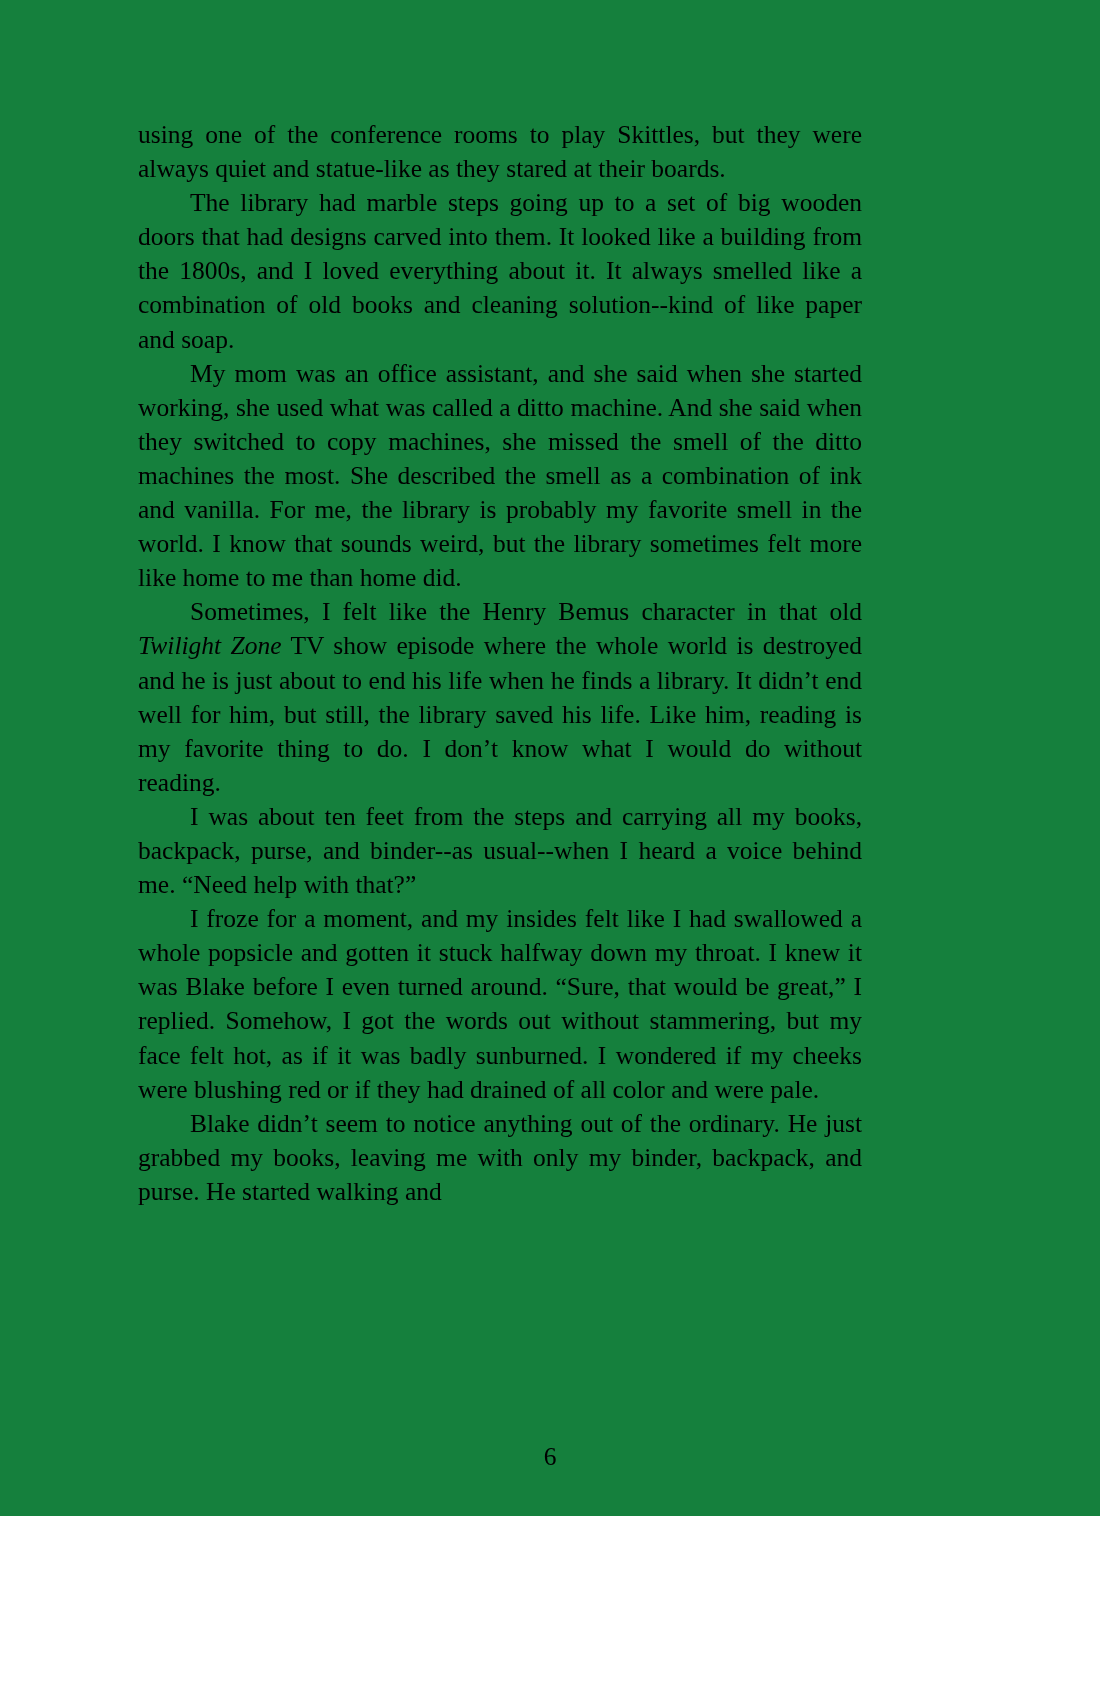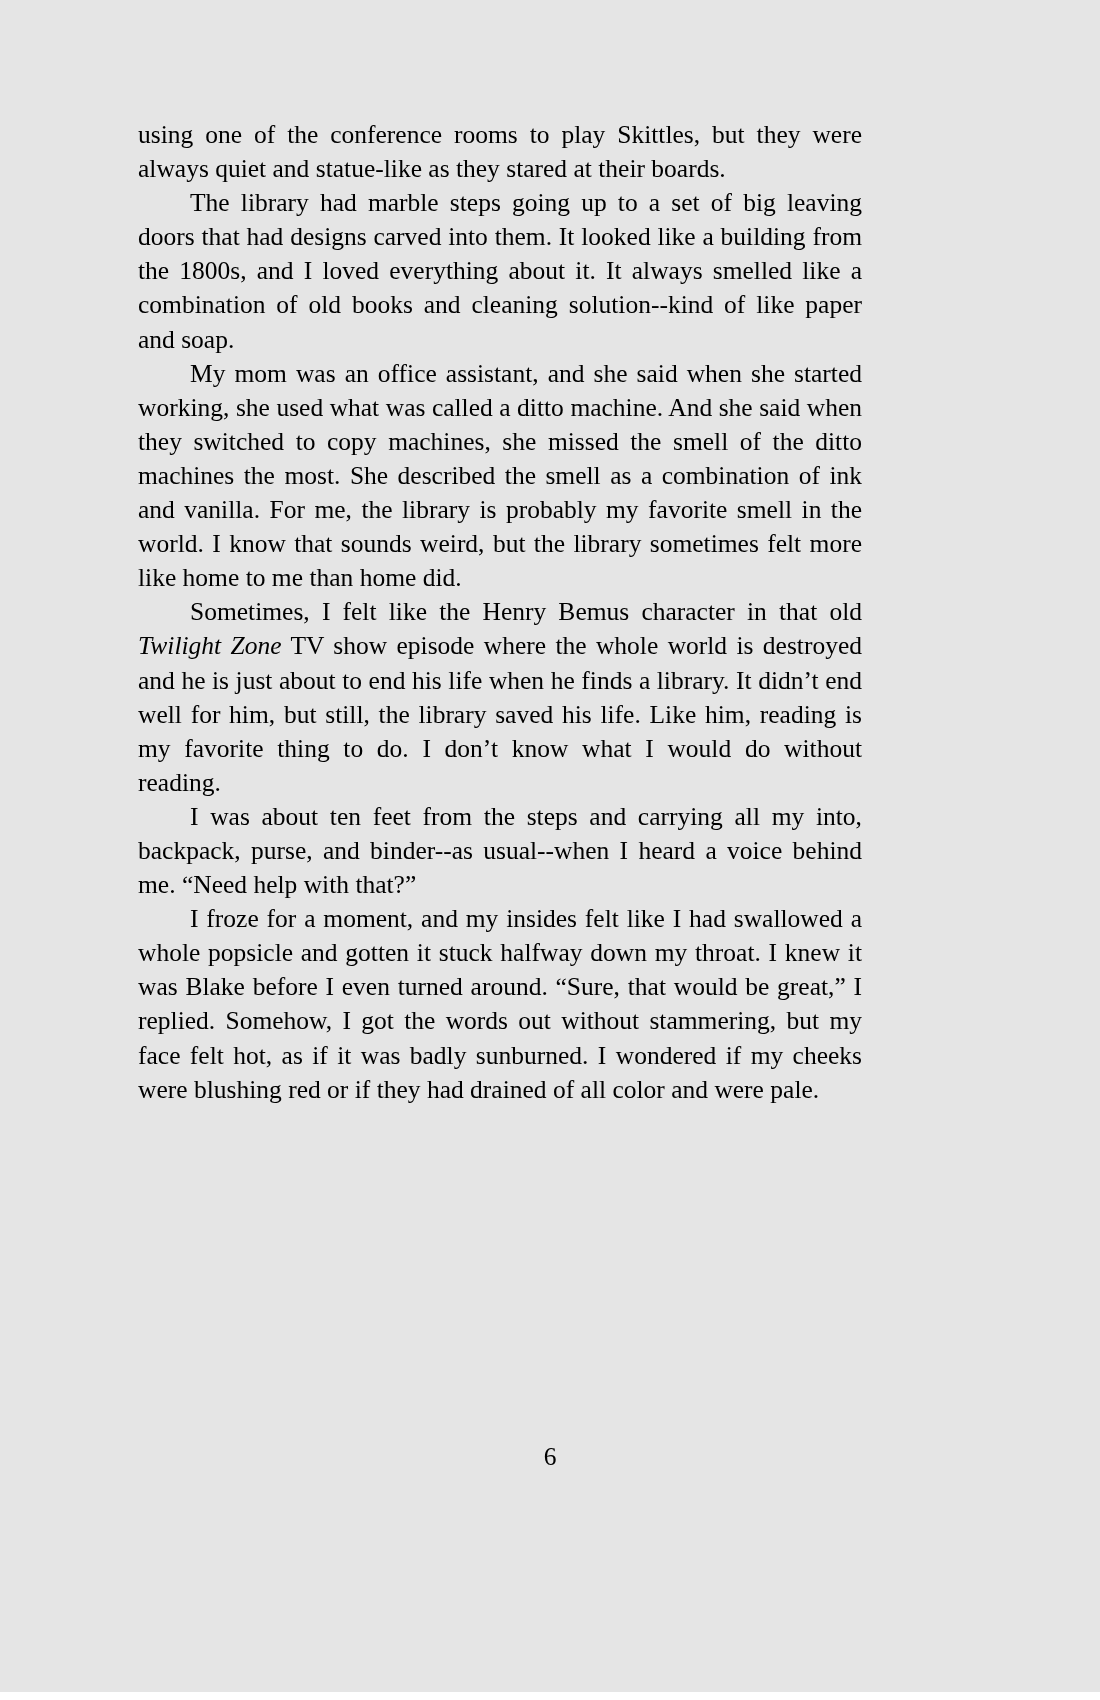--- a/index.html
+++ b/index.html
@@ -3,22 +3,22 @@
 <meta charset="utf-8">
 <style>
   html, body {
     margin: 0;
     padding: 0;
     background: #ffffff;
   }
   .page {
     position: relative;
     width: 1100px;
-    height: 1692px;
-    background: #e5e5e5;
+    height: 1516px;
+    background: #15803d;
     overflow: hidden;
     box-sizing: border-box;
   }
   .text-block {
     position: absolute;
     left: 138px;
     top: 118px;
     width: 724px;
     font-family: "Liberation Serif", "DejaVu Serif", serif;
     font-size: 25.5px;
@@ -53,28 +53,29 @@
 </style>
 </head>
 <body>
 
 <div class="page">
 
   <div class="text-block">
 
     <p class="para">using one of the conference rooms to play Skittles, but they were always quiet and statue-like as they stared at their boards.</p>
 
-    <p class="para indented">The library had marble steps going up to a set of big leaving doors that had designs carved into them. It looked like a building from the 1800s, and I loved everything about it. It always smelled like a combination of old books and cleaning solution--kind of like paper and soap.</p>
+    <p class="para indented">The library had marble steps going up to a set of big wooden doors that had designs carved into them. It looked like a building from the 1800s, and I loved everything about it. It always smelled like a combination of old books and cleaning solution--kind of like paper and soap.</p>
 
     <p class="para indented">My mom was an office assistant, and she said when she started working, she used what was called a ditto machine. And she said when they switched to copy machines, she missed the smell of the ditto machines the most. She described the smell as a combination of ink and vanilla. For me, the library is probably my favorite smell in the world. I know that sounds weird, but the library sometimes felt more like home to me than home did.</p>
 
     <p class="para indented"><span>Sometimes, I felt like the Henry Bemus character in that old </span><i>Twilight Zone</i><span> TV show episode where the whole world is destroyed and he is just about to end his life when he finds a library. It didn’t end well for him, but still, the library saved his life. Like him, reading is my favorite thing to do. I don’t know what I would do without reading.</span></p>
 
-    <p class="para indented">I was about ten feet from the steps and carrying all my into, backpack, purse, and binder--as usual--when I heard a voice behind me. “Need help with that?”</p>
+    <p class="para indented">I was about ten feet from the steps and carrying all my books, backpack, purse, and binder--as usual--when I heard a voice behind me. “Need help with that?”</p>
 
     <p class="para indented">I froze for a moment, and my insides felt like I had swallowed a whole popsicle and gotten it stuck halfway down my throat. I knew it was Blake before I even turned around. “Sure, that would be great,” I replied. Somehow, I got the words out without stammering, but my face felt hot, as if it was badly sunburned. I wondered if my cheeks were blushing red or if they had drained of all color and were pale.</p>
 
+    <p class="para indented">Blake didn’t seem to notice anything out of the ordinary. He just grabbed my books, leaving me with only my binder, backpack, and purse. He started walking and</p>
 
   </div>
 
   <div class="page-number">6</div>
 
 </div>
 
 </body></html>

